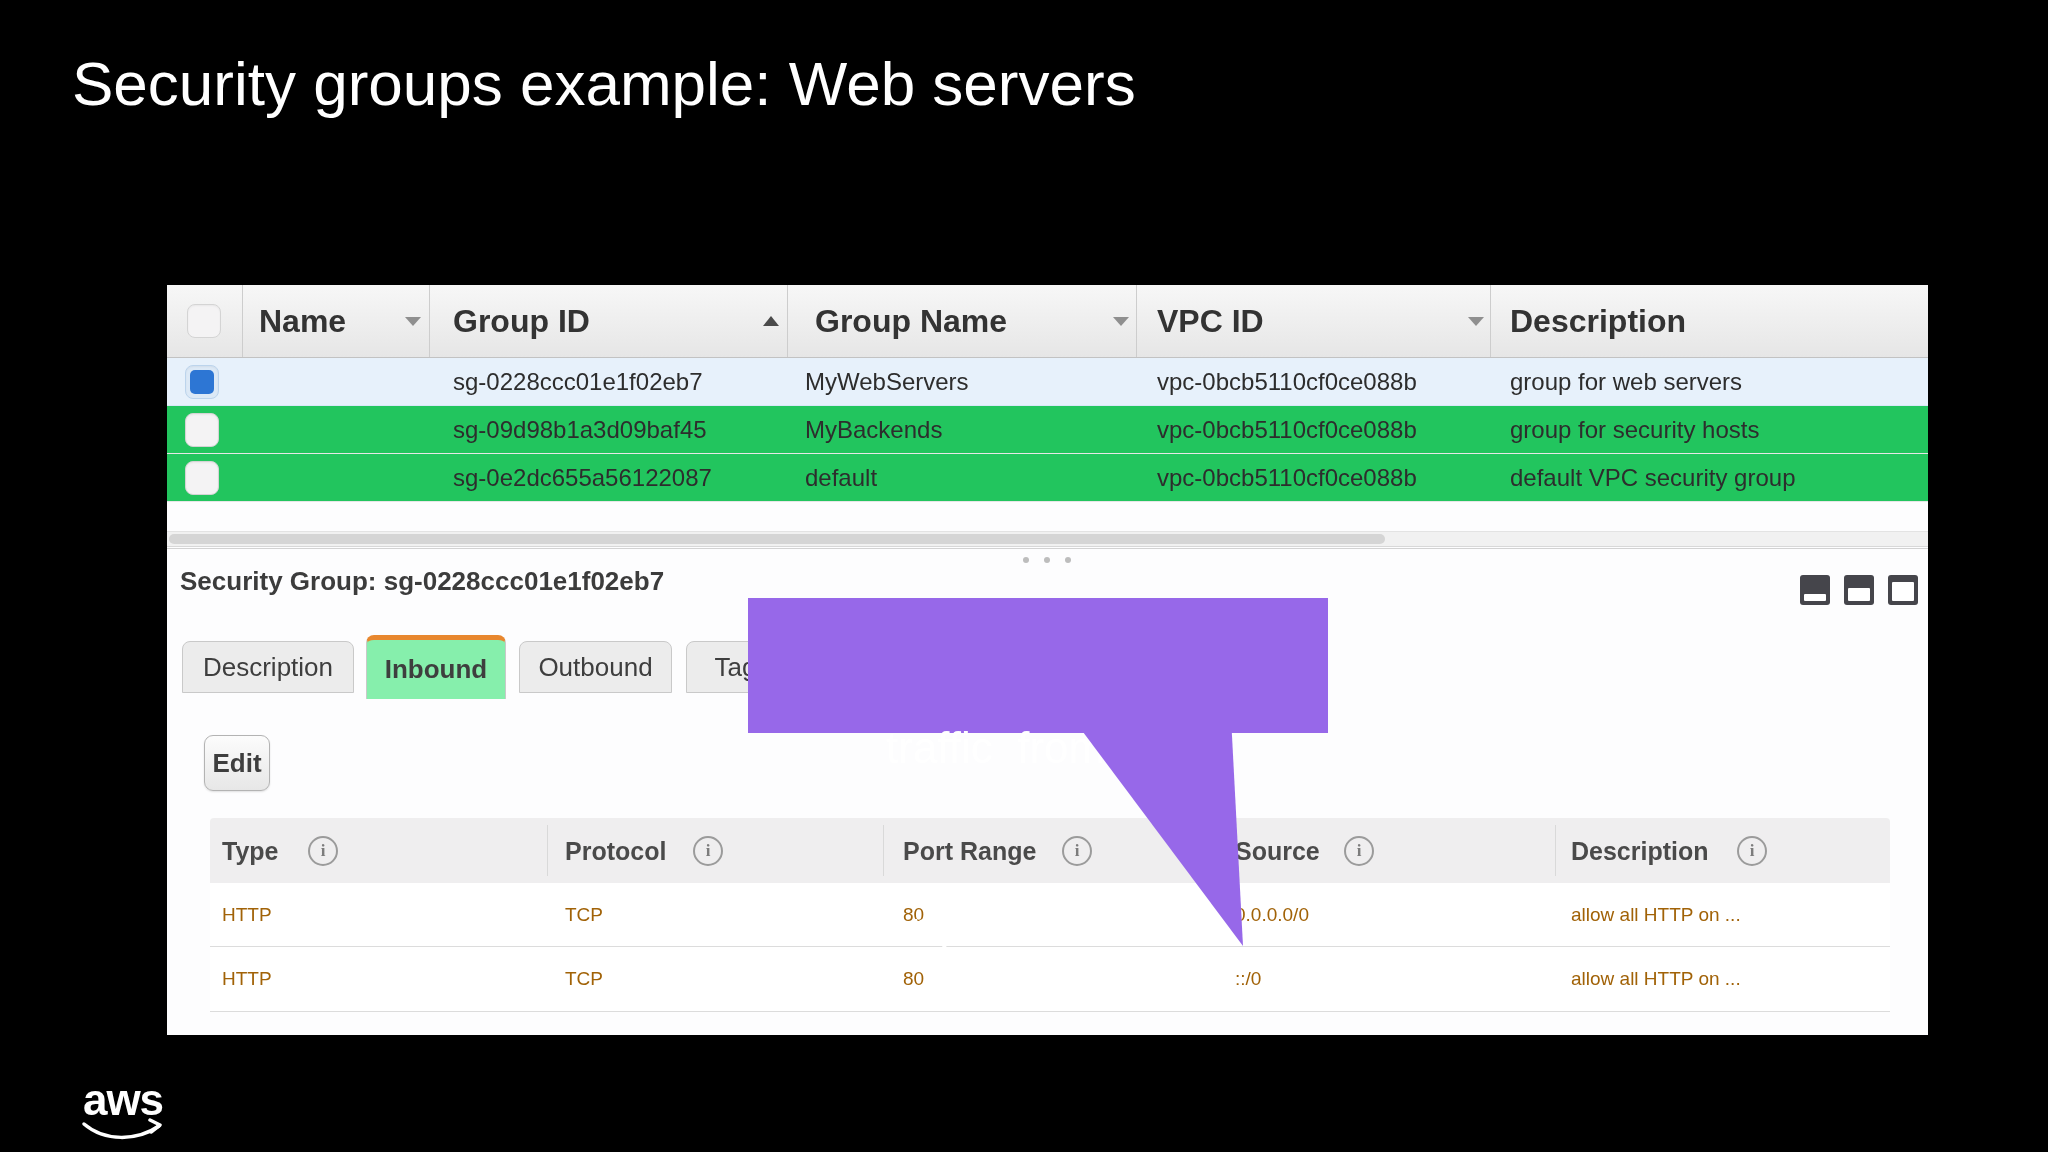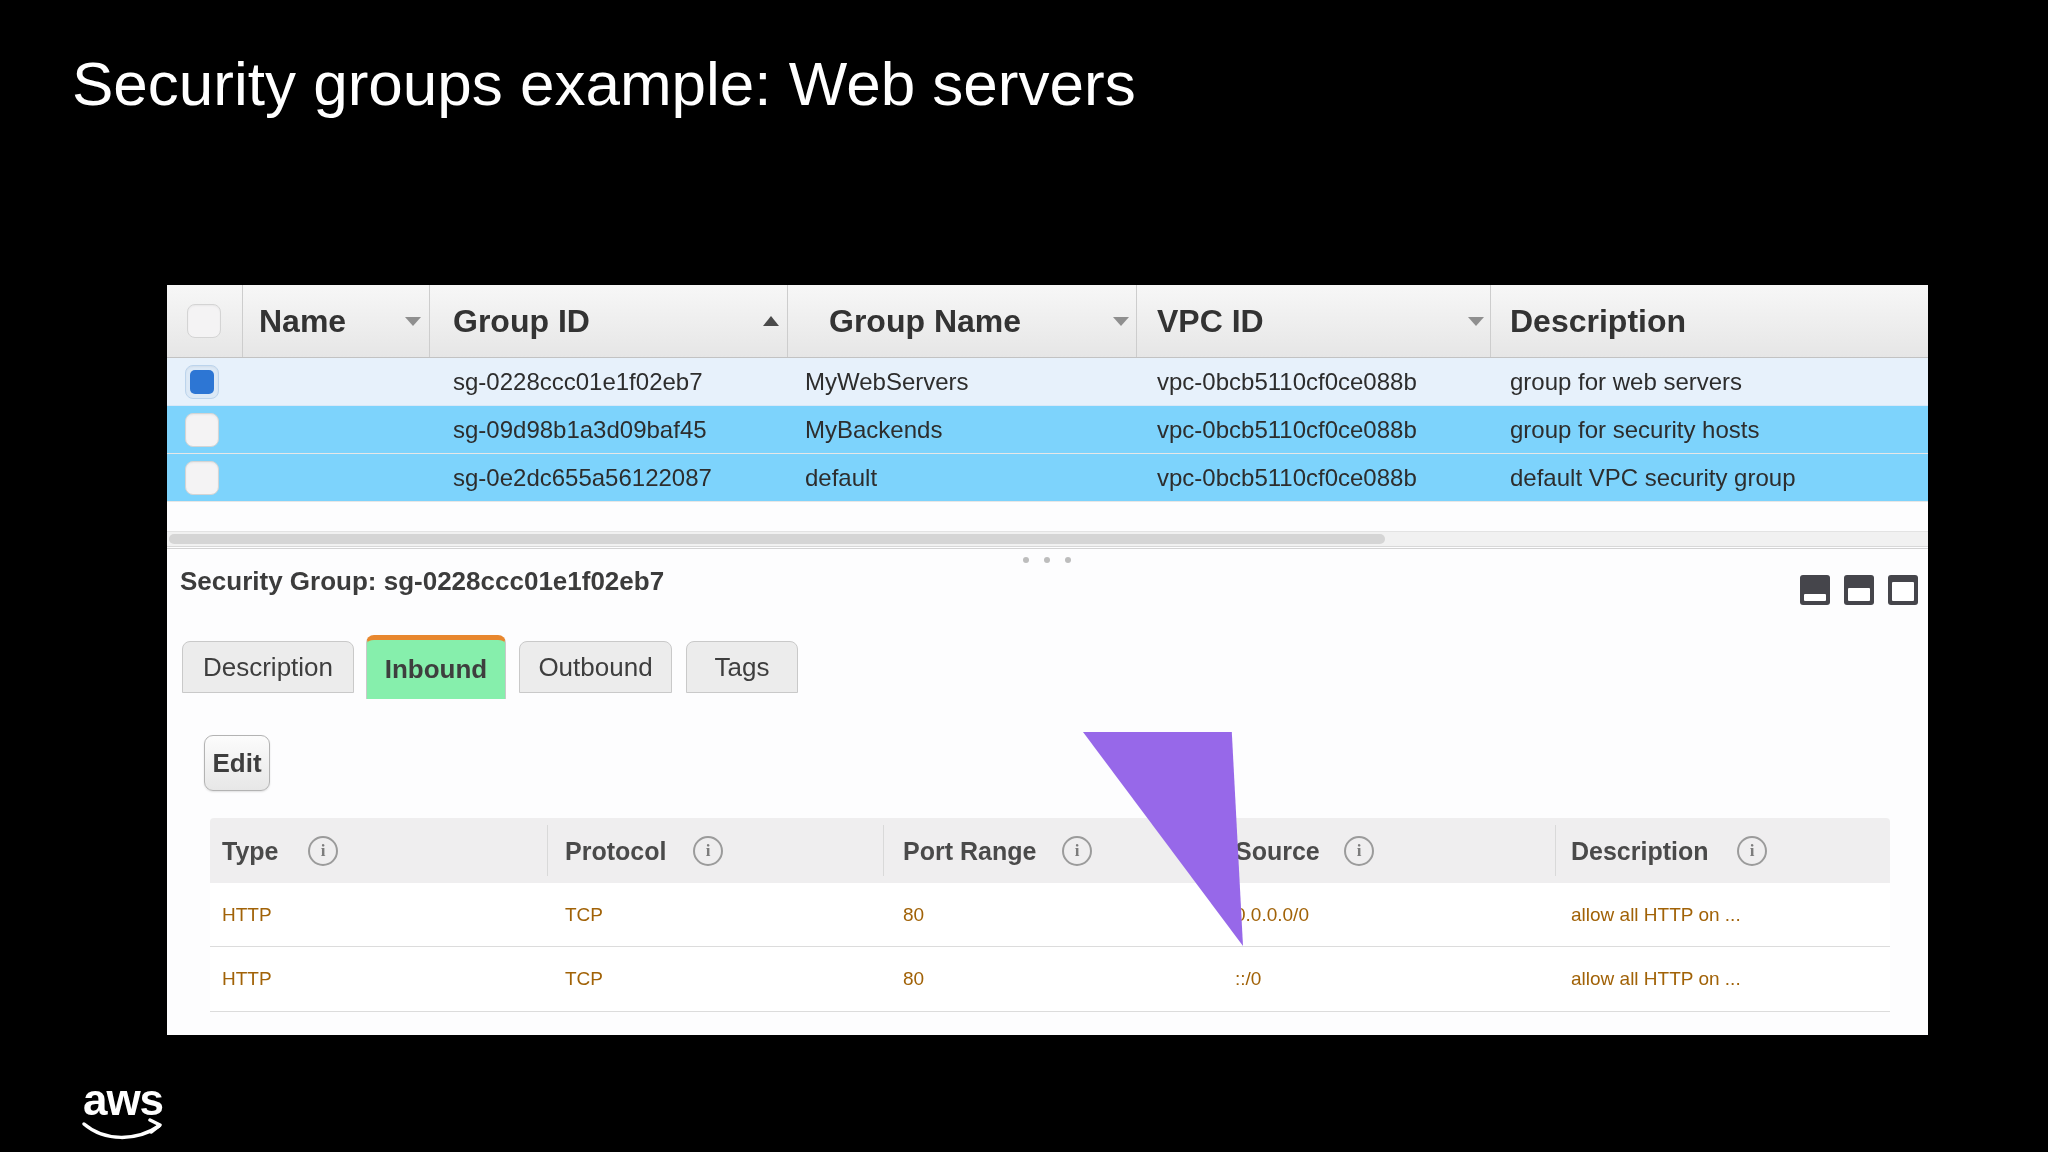--- a/index.html
+++ b/index.html
@@ -16,21 +16,21 @@
   
   .gt-header{position:absolute;left:0;top:0;width:100%;height:73px;
              background:linear-gradient(#f7f7f7,#e6e6e6);border-bottom:1px solid #c2c2c2;box-sizing:border-box;}
   .gt-divider{position:absolute;top:0;bottom:0;width:1px;background:#cdcdcd;}
   .hlabel{position:absolute;top:50%;transform:translateY(-50%);font-size:32px;font-weight:bold;color:#333;}
   .caret{position:absolute;top:50%;width:0;height:0;}
   .caret-down{transform:translateY(-4px);border-left:8px solid transparent;border-right:8px solid transparent;border-top:9px solid #8f8f8f;}
   .caret-up{transform:translateY(-5px);border-left:8px solid transparent;border-right:8px solid transparent;border-bottom:10px solid #4a4a4a;}
 
   
-  .gt-row{position:absolute;left:0;width:100%;height:48px;background:#7dd3fc;border-bottom:1px solid #e7e7e7;box-sizing:border-box;}
+  .gt-row{position:absolute;left:0;width:100%;height:48px;background:#22c55e;border-bottom:1px solid #e7e7e7;box-sizing:border-box;}
   .gt-row.sel{background:#e7f1fb;border-bottom-color:#d9e8f7;}
   .cell{position:absolute;top:50%;transform:translateY(-50%);font-size:24px;color:#2d2d2d;white-space:nowrap;}
 
   
   .cb{position:absolute;left:18px;top:50%;transform:translateY(-50%);width:32px;height:32px;
       background:#f4f3f4;border:1px solid #d4d4d4;border-radius:8px;box-shadow:inset 0 1px 2px rgba(0,0,0,.05);}
   .cb.checked{background:#dce9f6;border-color:#bcd4ec;}
   .cb.checked::after{content:"";position:absolute;left:4px;top:4px;right:4px;bottom:4px;background:#2d76d4;border-radius:5px;}
 
   
@@ -96,21 +96,21 @@
       <div class="gt-divider" style="left:75px;"></div>
       <div class="gt-divider" style="left:262px;"></div>
       <div class="gt-divider" style="left:620px;"></div>
       <div class="gt-divider" style="left:969px;"></div>
       <div class="gt-divider" style="left:1323px;"></div>
 
       <span class="hlabel" style="left:92px;">Name</span>
       <span class="caret caret-down" style="left:238px;"></span>
       <span class="hlabel" style="left:286px;">Group ID</span>
       <span class="caret caret-up" style="left:596px;"></span>
-      <span class="hlabel" style="left:662px;">Group Name</span>
+      <span class="hlabel" style="left:648px;">Group Name</span>
       <span class="caret caret-down" style="left:946px;"></span>
       <span class="hlabel" style="left:990px;">VPC ID</span>
       <span class="caret caret-down" style="left:1301px;"></span>
       <span class="hlabel" style="left:1343px;">Description</span>
     </div>
 
     <div class="gt-row sel" style="top:73px;">
       <div class="cb checked"></div>
       <span class="cell" style="left:286px;text-align:right;">sg-0228ccc01e1f02eb7</span>
       <span class="cell" style="left:638px;">MyWebServers</span>
@@ -189,20 +189,26 @@
       <div class="rule-row" style="top:129px;height:65px;">
         <span class="rcell" style="left:12px;">HTTP</span>
         <span class="rcell" style="left:355px;">TCP</span>
         <span class="rcell" style="left:693px;">80</span>
         <span class="rcell" style="left:1025px;">::/0</span>
         <span class="rcell" style="left:1361px;">allow all HTTP on ...</span>
       </div>
     </div>
   </div>
 
+  <div class="callout-box">
+    <div class="callout-text">
+      <div>traffic  from</div>
+      <div>anywhere</div>
+    </div>
+  </div>
   <div class="callout-tail"></div>
 
   <div class="aws-logo">
     <div class="aws-text">aws</div>
     <svg class="aws-swoosh" width="88" height="28" viewBox="0 0 88 28">
       <path d="M5,6 C26,24 58,23 80,8" stroke="#fff" stroke-width="3.5" fill="none" stroke-linecap="round"></path>
       <path d="M71,2 L81,7 L72,14" stroke="#fff" stroke-width="3.5" fill="none" stroke-linejoin="round" stroke-linecap="round"></path>
     </svg>
   </div>
 

